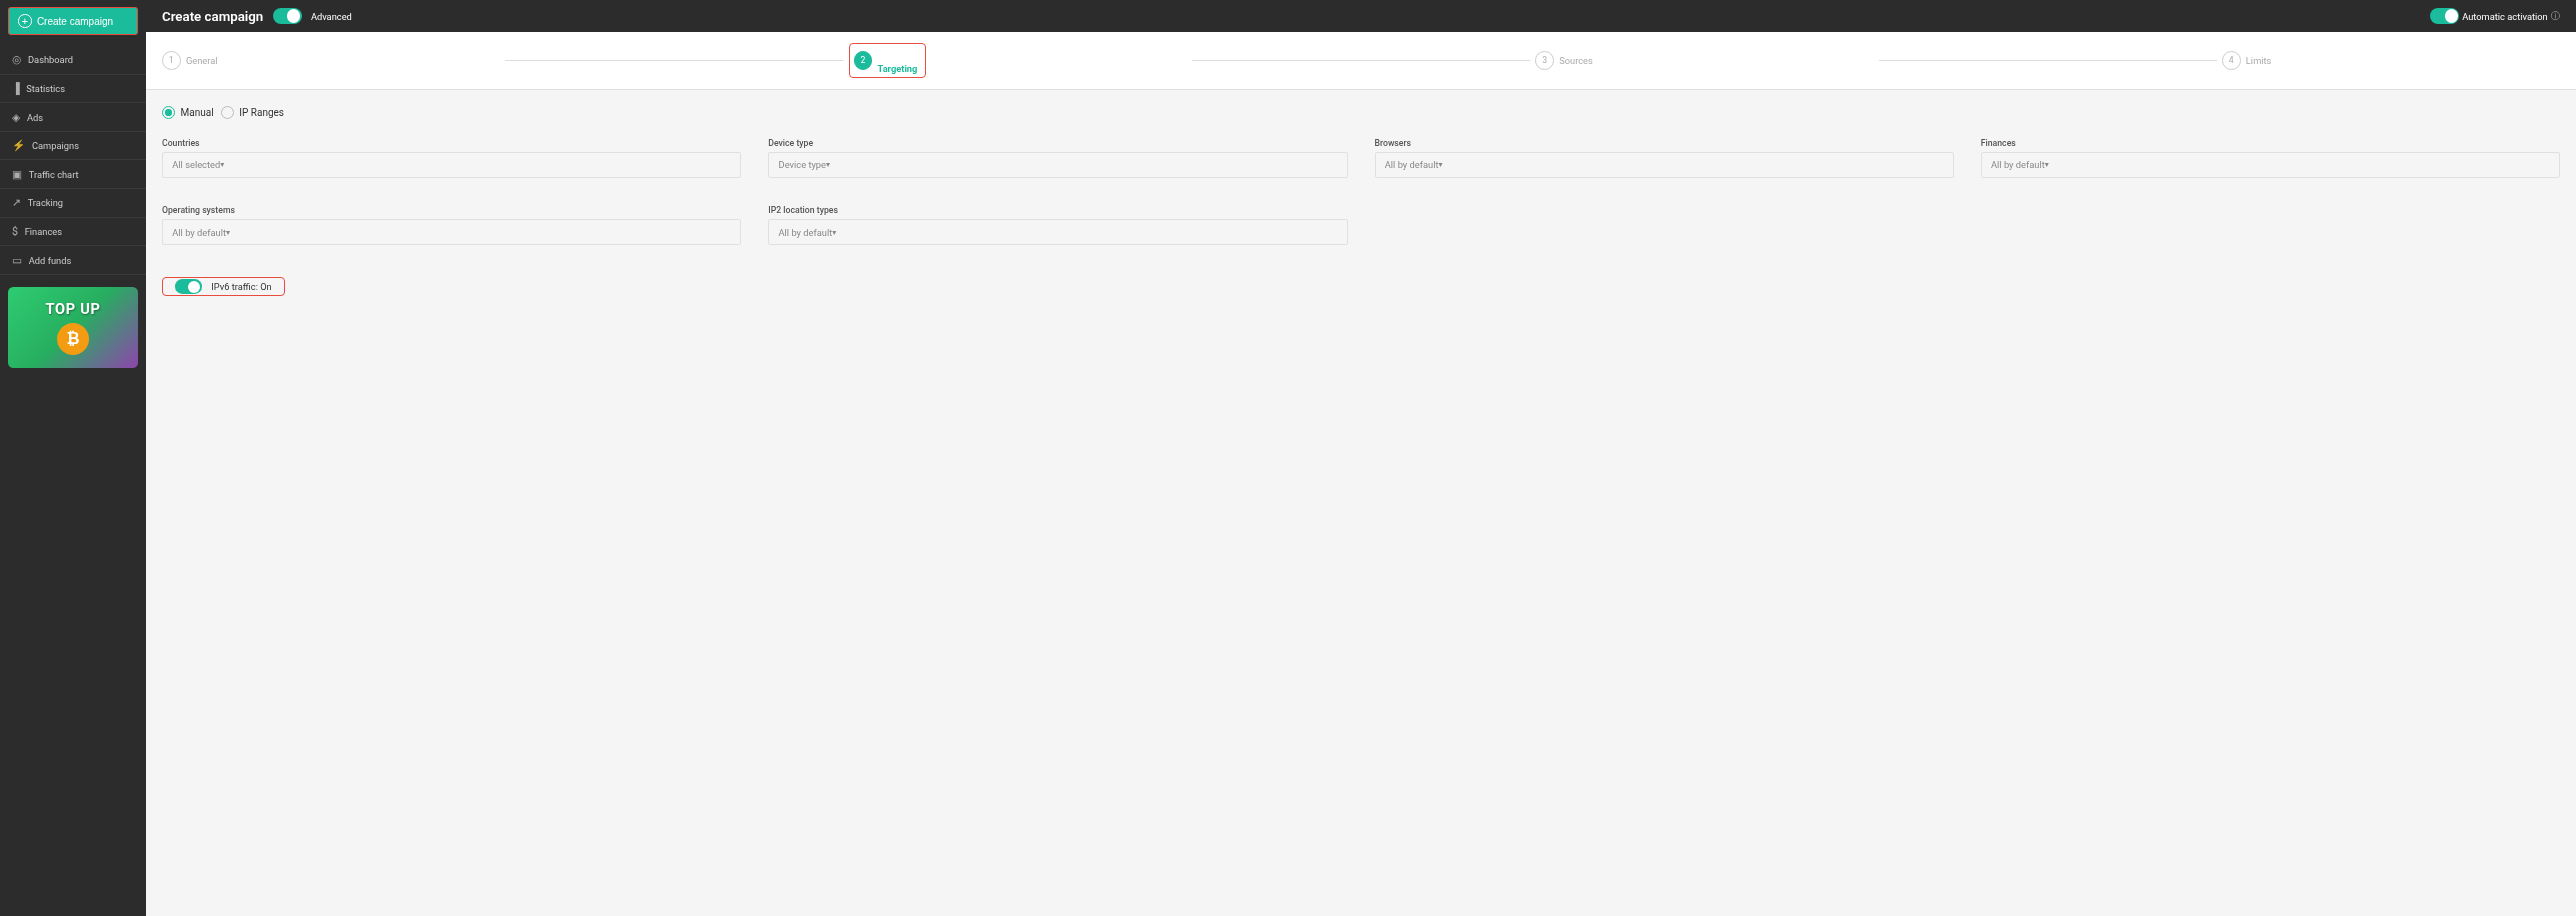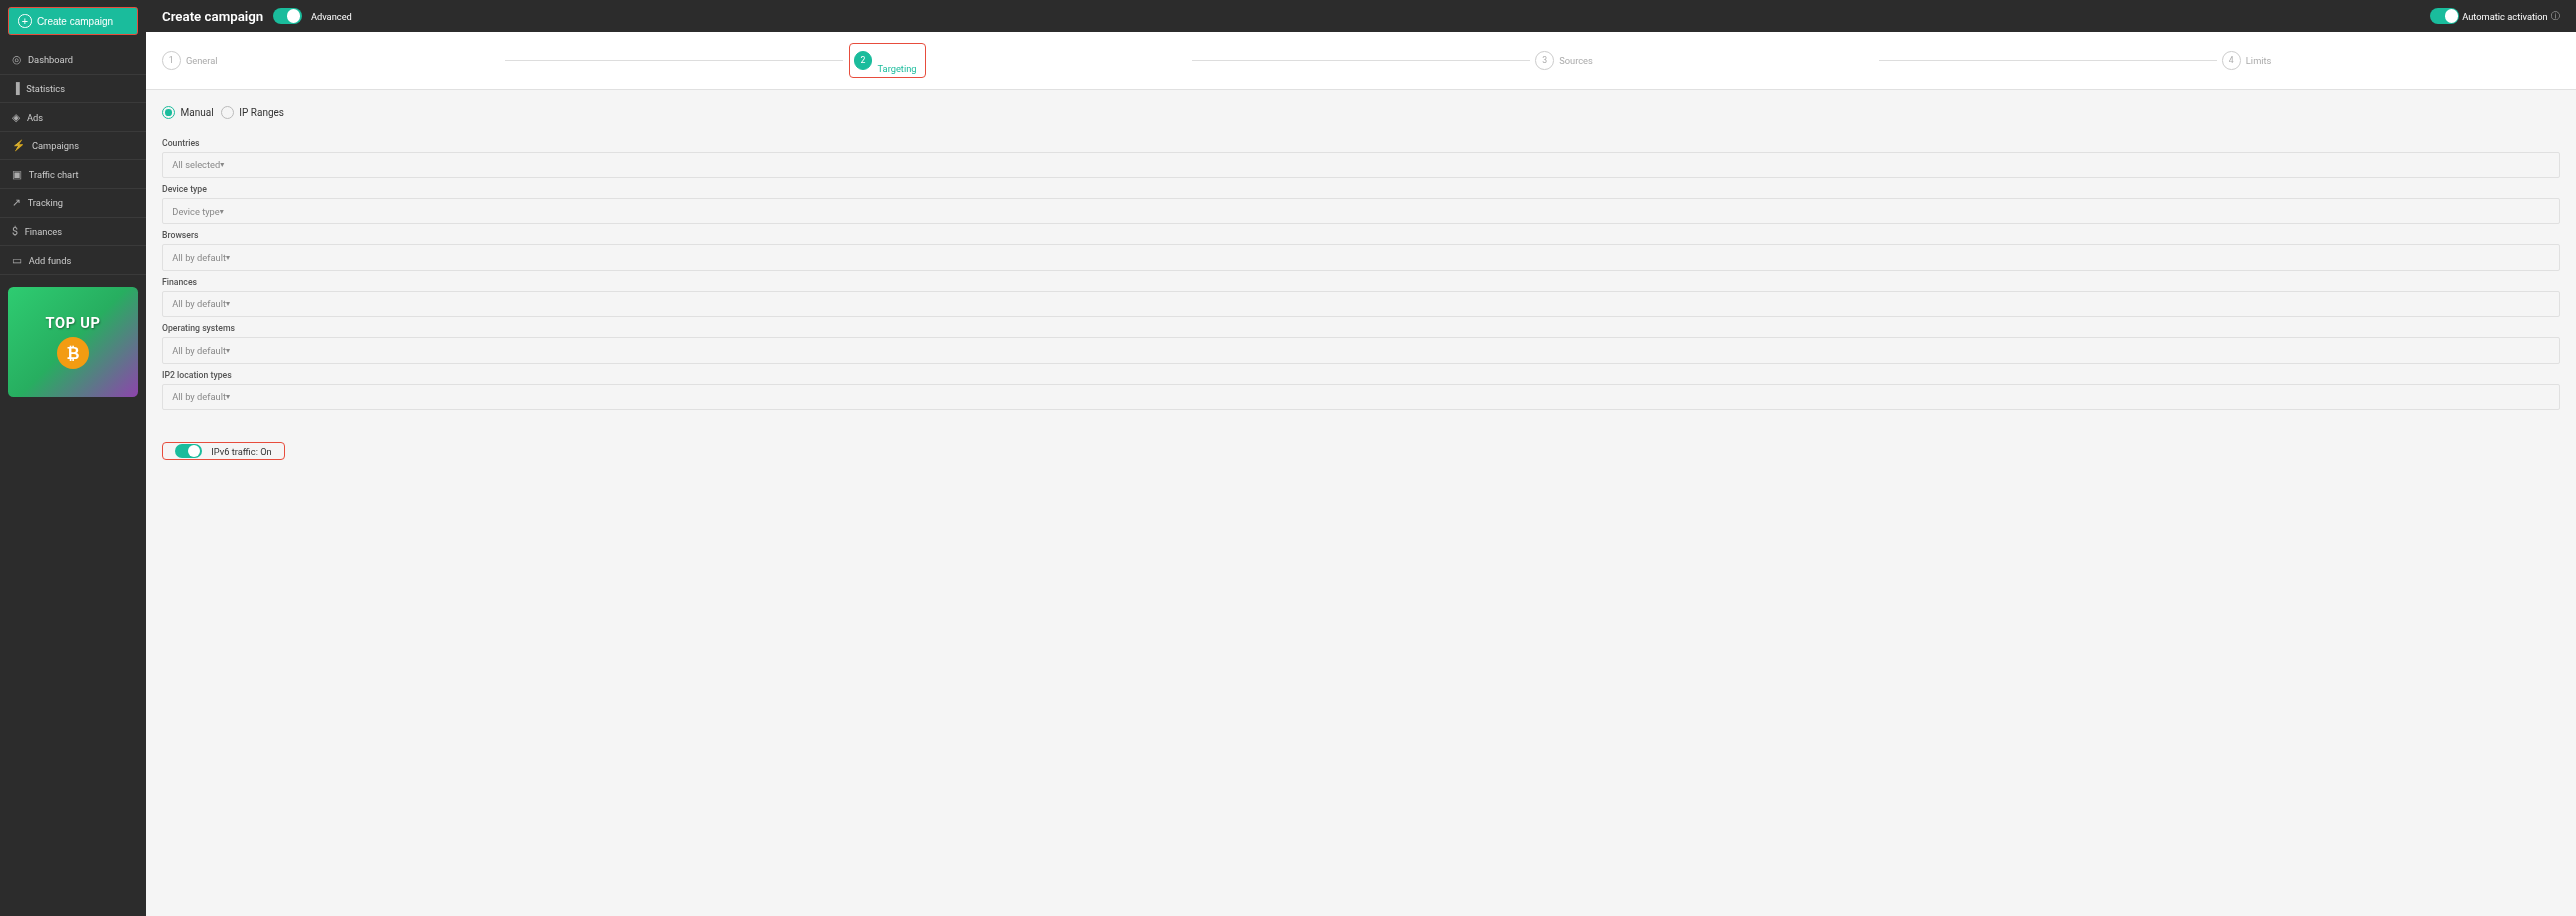--- a/index.html
+++ b/index.html
@@ -54,21 +54,21 @@
       font-size: 9.3px;
       border-bottom: 0.7px solid #3a3a3a;
     }
     .sidebar-item .icon { font-size: 10.7px; opacity: 0.8; }
 
     .sidebar-promo {
       margin: 8px;
       border-radius: 5.3px;
       overflow: hidden;
       background: linear-gradient(135deg, #2ecc71, #27ae60, #8e44ad);
-      height: 110px;
+      height: 81px;
       display: flex;
       flex-direction: column;
       align-items: center;
       justify-content: center;
       cursor: pointer;
       position: relative;
     }
     .sidebar-promo .top-up-text {
       color: #fff;
       font-size: 14.6px;
@@ -189,21 +189,21 @@
       background: #1abc9c;
       border-color: #1abc9c;
       color: #fff;
     }
     .step-label {
       font-size: 9.3px;
       color: #aaa;
     }
     .step-label.active {
       color: #1abc9c;
-      font-weight: 400;
+      font-weight: 700;
       margin-top: 17px;
     }
     .step-active-box {
       border: 1.3px solid #e74c3c;
       border-radius: 4px;
       padding: 2.7px 8px 2.7px 4px;
       display: flex;
       align-items: center;
       gap: 5.3px;
     }
@@ -251,22 +251,22 @@
       border-radius: 50%;
       background: #1abc9c;
     }
     .radio-outer.empty {
       border-color: #bbb;
     }
 
     
     .form-grid {
       display: grid;
-      grid-template-columns: 1fr;
-      gap: 6px 27px;
+      grid-template-columns: 1fr 1fr 1fr 1fr;
+      gap: 27px 27px;
     }
     .form-field {
       display: flex;
       flex-direction: column;
       gap: 4px;
     }
     .field-label {
       font-size: 8.7px;
       color: #555;
       font-weight: 500;

